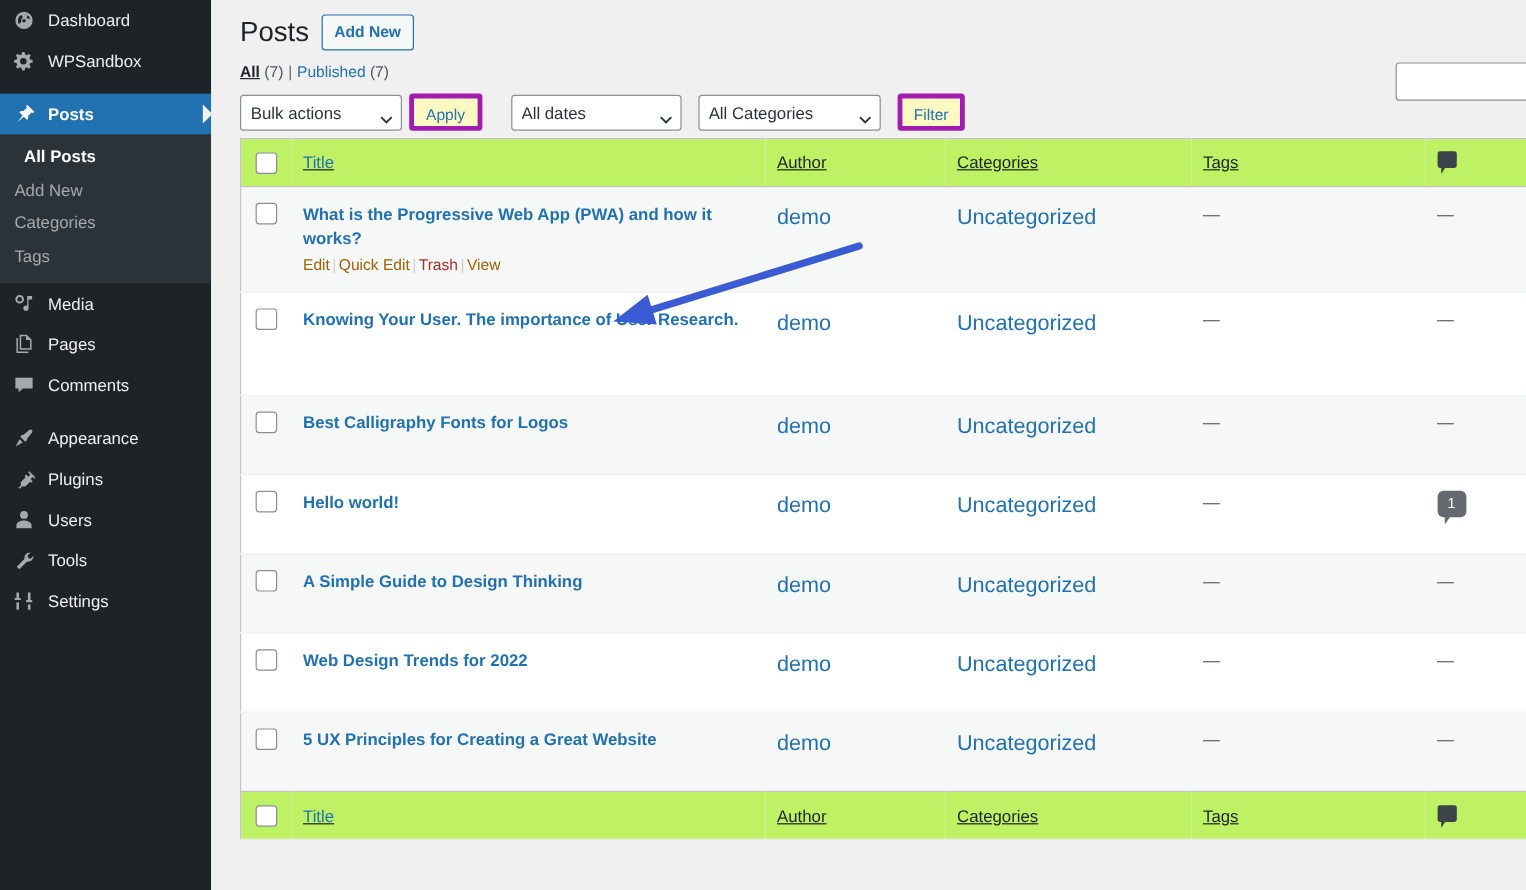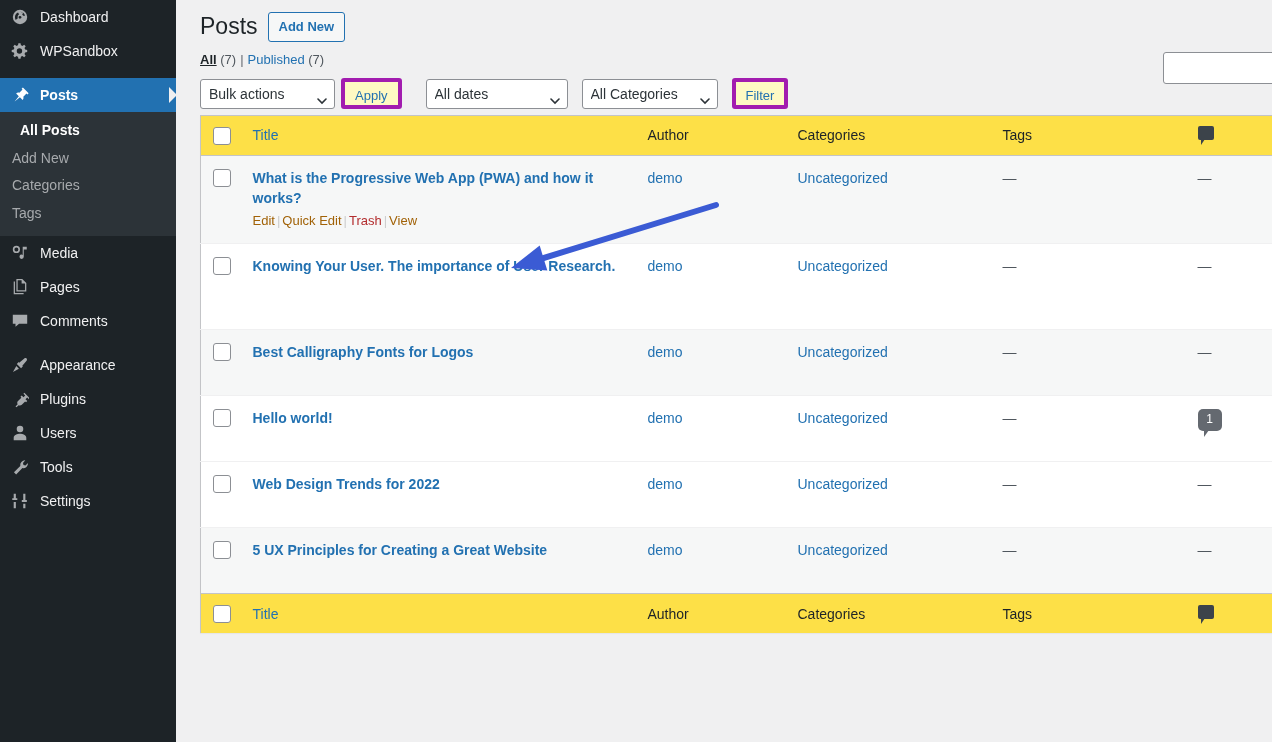--- a/index.html
+++ b/index.html
@@ -180,29 +180,30 @@
     width: 1072px;
     border-collapse: collapse;
     background: #fff;
     border: 1px solid #c3c4c7;
     border-bottom: none;
     box-shadow: 0 1px 1px rgba(0,0,0,.04);
     table-layout: fixed;
   }
   table.wp-list-table thead th,
   table.wp-list-table tfoot th {
-    background: #fde047;
+    background: #bef264;
     font-size: 14px;
     font-weight: 400;
     color: #1d2327;
     text-align: left;
     padding: 10px 3px 10px 10px;
     line-height: 1.3;
     vertical-align: middle;
     border-bottom: 1px solid #c3c4c7;
+    text-decoration: underline;
   }
   table.wp-list-table tfoot th {
     border-bottom: none;
     border-top: 1px solid #c3c4c7;
   }
   table.wp-list-table thead th a,
   table.wp-list-table tfoot th a {
     color: #2271b1; text-decoration: none; cursor: pointer;
   }
   .col-cb    { width: 42px; padding-left: 12px !important; }
@@ -238,21 +239,21 @@
     color: #646970;
     font-size: 13px;
     padding-top: 2px;
     line-height: 1.6;
   }
   .row-actions a { color: #a16207; text-decoration: none; cursor: pointer; }
   .row-actions a.trash-link { color: #b32d2e; }
   .row-actions .ra-sep { color: #cdcdcd; padding: 0 2px; }
 
   td.cell-author a, td.cell-cats a {
-    color: #2271b1; text-decoration: none; cursor: pointer; font-size: 14px;
+    color: #2271b1; text-decoration: none; cursor: pointer; font-size: 18px;
   }
   .dash { color: #50575e; }
 
   
   .cb {
     -webkit-appearance: none; appearance: none;
     width: 18px; height: 18px;
     background: #fff;
     border: 1px solid #8c8f94;
     border-radius: 3px;
@@ -448,21 +449,21 @@
             <option>All dates</option>
           </select>
           <span class="chev">
             <svg width="10" height="7" viewBox="0 0 10 7">
                 <path d="M1 1l4 4 4-4" stroke="#2c3338" stroke-width="1.6" fill="none" stroke-linecap="round"></path>
               </svg>
           </span>
         </div>
 
         <div class="select-wrap" style="margin-left:8px">
-          <select class="wp-select" style="width:136px">
+          <select class="wp-select" style="width:152px">
             <option>All Categories</option>
           </select>
           <span class="chev">
             <svg width="10" height="7" viewBox="0 0 10 7">
                 <path d="M1 1l4 4 4-4" stroke="#2c3338" stroke-width="1.6" fill="none" stroke-linecap="round"></path>
               </svg>
           </span>
         </div>
 
         <button class="wp-button-secondary" style="margin-left:8px">Filter</button>
@@ -521,20 +522,30 @@
             <tr class="row-height-3">
               <td class="col-cb" style="padding-left: 12px;">
                 <input type="checkbox" class="cb" style="">
               </td>
               <td class="col-title"><a class="row-title">Hello world!</a></td>
               <td class="col-author cell-author"><a>demo</a></td>
               <td class="col-cats cell-cats"><a>Uncategorized</a></td>
               <td class="col-tags"><span class="dash">—</span></td>
               <td class="col-comm"><span class="comment-bubble">1</span></td>
             </tr>
+            <tr class="alternate row-height-3">
+              <td class="col-cb" style="padding-left: 12px;">
+                <input type="checkbox" class="cb" style="">
+              </td>
+              <td class="col-title"><a class="row-title">A Simple Guide to Design Thinking</a></td>
+              <td class="col-author cell-author"><a>demo</a></td>
+              <td class="col-cats cell-cats"><a>Uncategorized</a></td>
+              <td class="col-tags"><span class="dash">—</span></td>
+              <td class="col-comm"><span class="dash">—</span></td>
+            </tr>
             <tr class="row-height-3">
               <td class="col-cb" style="padding-left: 12px;">
                 <input type="checkbox" class="cb" style="">
               </td>
               <td class="col-title"><a class="row-title">Web Design Trends for 2022</a></td>
               <td class="col-author cell-author"><a>demo</a></td>
               <td class="col-cats cell-cats"><a>Uncategorized</a></td>
               <td class="col-tags"><span class="dash">—</span></td>
               <td class="col-comm"><span class="dash">—</span></td>
             </tr>

